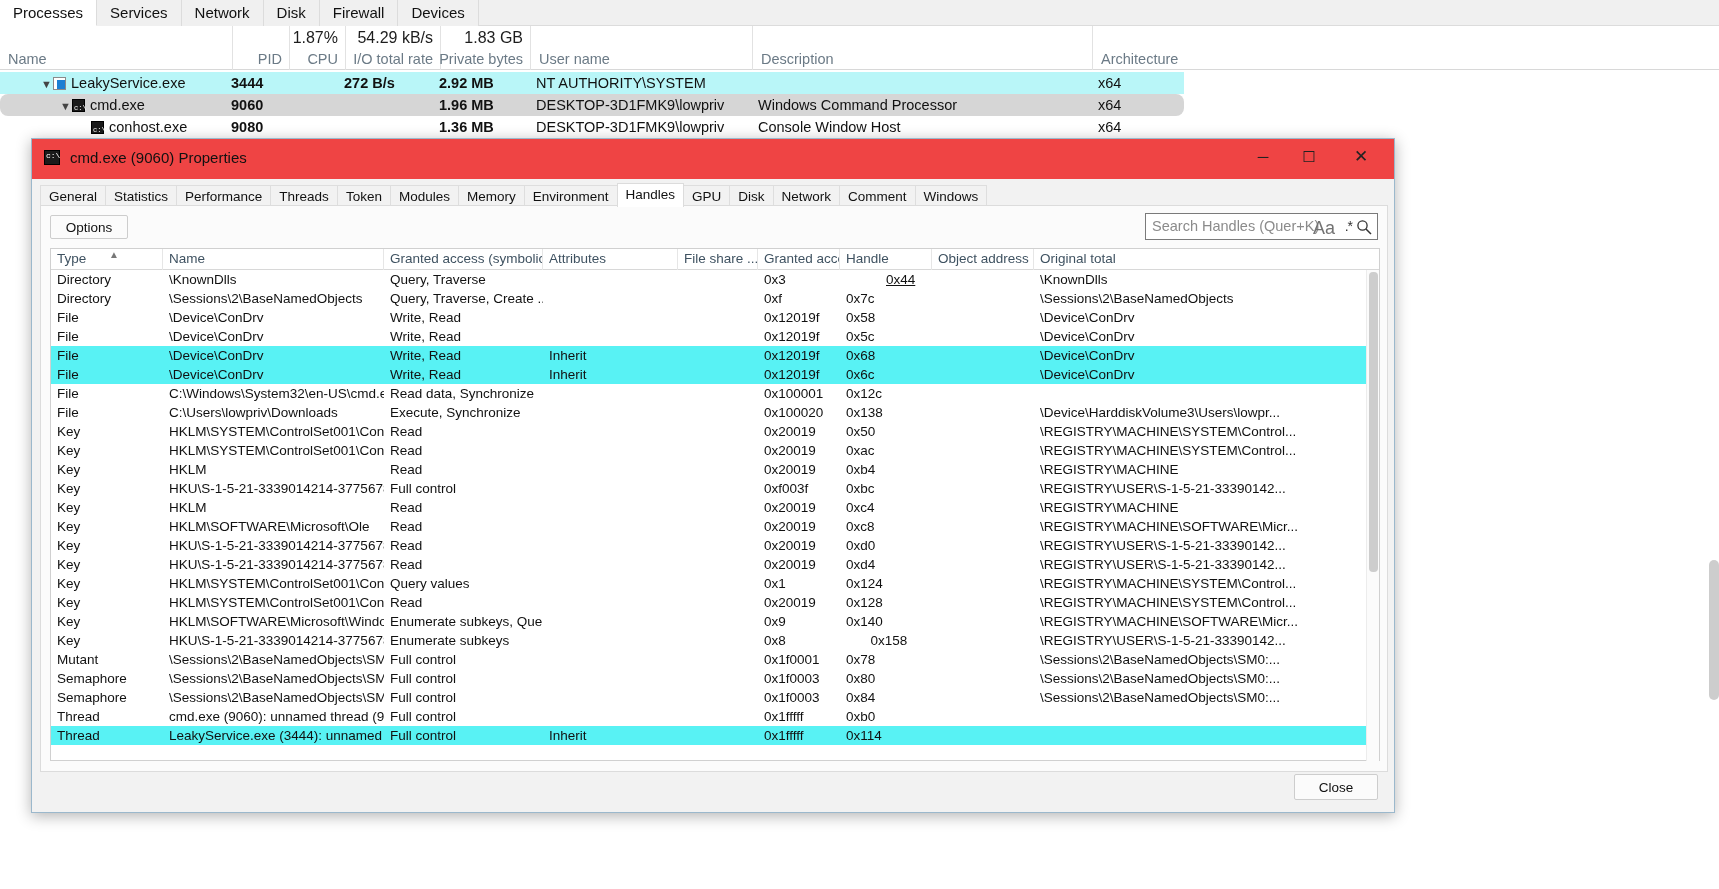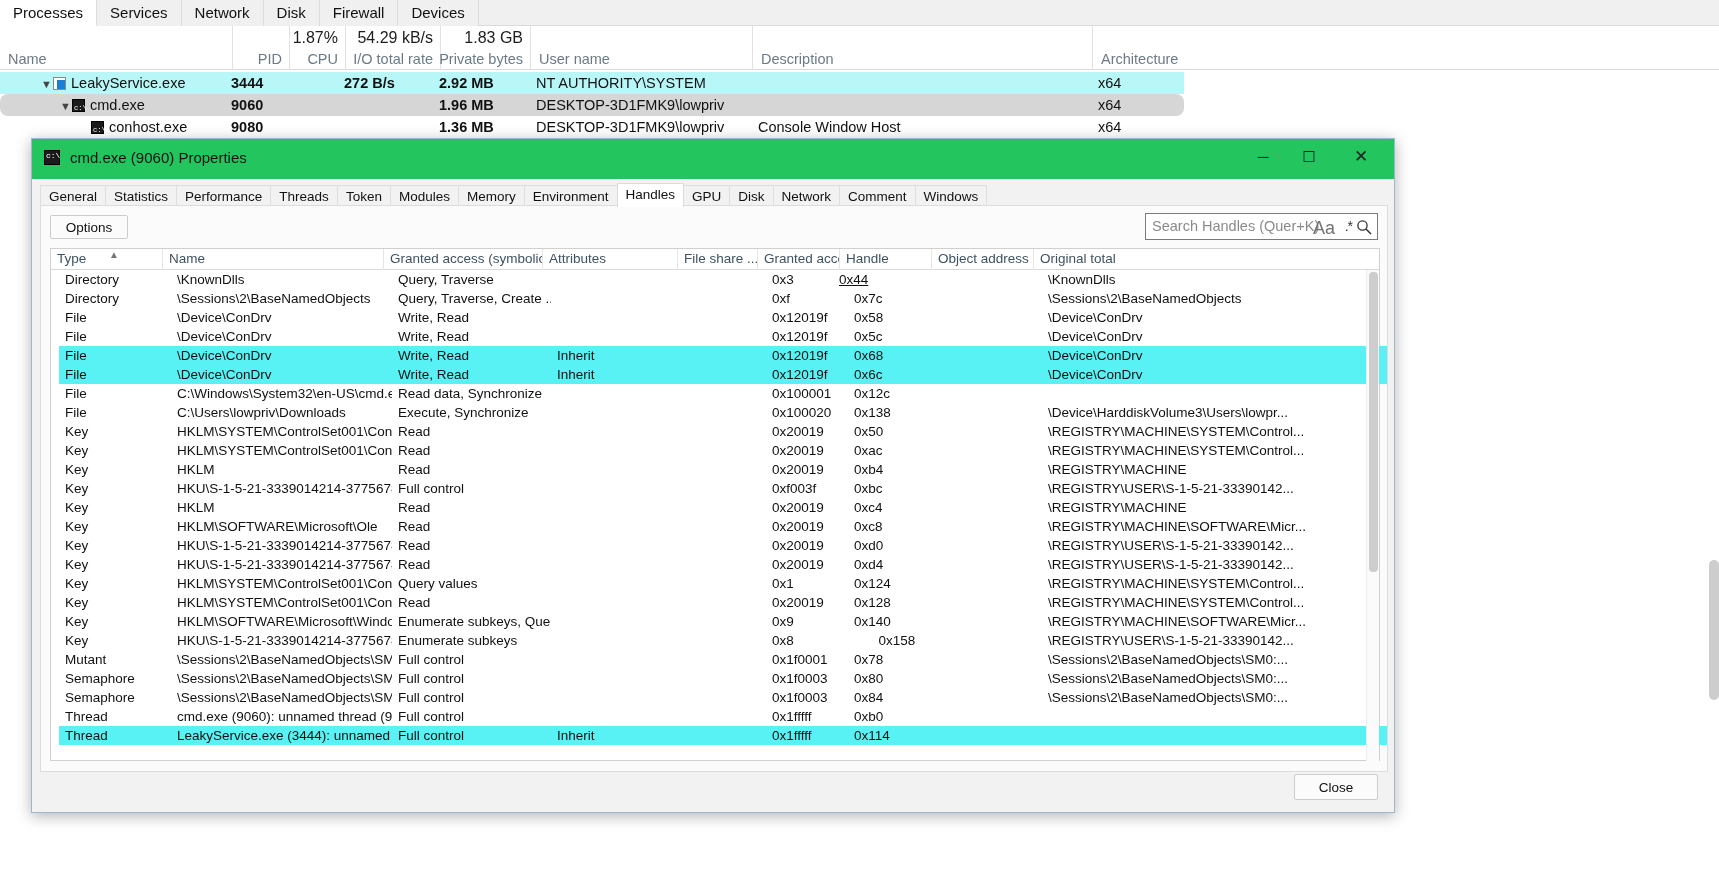--- a/index.html
+++ b/index.html
@@ -76,21 +76,21 @@
   }
 
   
   #dialog {
     position: absolute; left: 31px; top: 138px; width: 1364px; height: 675px;
     background: #f2f2f2; border: 1px solid #9bb8cc;
     box-shadow: 0 3px 14px rgba(0,0,0,0.30);
   }
   #dlg-titlebar {
     position: absolute; left: 0; top: 0; width: 100%; height: 40px;
-    background: #22c55e;
+    background: #ef4444;
   }
   #dlg-title-icon {
     position: absolute; left: 12px; top: 11px; width: 16px; height: 15px;
     background: #1b1b1b; border: 1px solid #000;
   }
   #dlg-title-icon::after {
     content: "c:\\"; position: absolute; left: 1px; top: 0px;
     font-size: 8px; color: #fff; font-family: "Liberation Mono", monospace;
   }
   #dlg-title-text {
@@ -162,21 +162,20 @@
     font-size: 13.5px; color: #3f5261; padding-left: 6px;
     border-right: 1px solid #e6e6e6; white-space: nowrap; overflow: hidden;
   }
   .hcol.nb { border-right: none; }
   .sortmark {
     position: absolute; left: 58px; top: -4px; font-size: 10px; color: #777;
   }
   #hrows {
     position: absolute; left: 0; top: 21px; width: 100%; height: 491px;
     overflow: hidden;
-    margin-left: 8px;
   }
   .hrow {
     position: relative; height: 19px; line-height: 19px; width: 100%;
     font-size: 13.5px; color: #111; white-space: nowrap;
   }
   .hrow.hl { background: #58f2f4; }
   .hcell {
     position: absolute; top: 0; height: 19px; padding-left: 6px;
     overflow: hidden; white-space: nowrap;
   }
@@ -261,20 +260,21 @@
 
   <div class="bgrow sel-gray" style="top:94px;">
     <div class="bgcell" style="left:60px;width:171px;">
       <span class="chev">▼</span><span class="picon cmd"></span><span>cmd.exe</span>
     </div>
     <div class="bgcell r" style="left:231px;width:57px;">9060</div>
     <div class="bgcell r" style="left:288px;width:56px;"></div>
     <div class="bgcell r" style="left:344px;width:95px;"></div>
     <div class="bgcell r" style="left:439px;width:90px;">1.96 MB</div>
     <div class="bgcell" style="left:536px;width:215px;">DESKTOP-3D1FMK9\lowpriv</div>
+    <div class="bgcell" style="left:758px;width:330px;">Windows Command Processor</div>
     <div class="bgcell" style="left:1098px;width:86px;">x64</div>
   </div>
 
   <div class="bgrow" style="top:116px;">
     <div class="bgcell" style="left:79px;width:152px;">
       <span class="chev"></span><span class="picon cmd"></span><span>conhost.exe</span>
     </div>
     <div class="bgcell r" style="left:231px;width:57px;">9080</div>
     <div class="bgcell r" style="left:288px;width:56px;"></div>
     <div class="bgcell r" style="left:344px;width:95px;"></div>
@@ -346,21 +346,21 @@
       </div>
 
       <div id="hrows">
           <div class="hrow">
             <div class="hcell" style="left: 0px; width: 112px;">Directory</div>
             <div class="hcell" style="left: 112px; width: 221px;">\KnownDlls</div>
             <div class="hcell" style="left: 333px; width: 159px;">Query, Traverse</div>
             <div class="hcell" style="left: 492px; width: 135px;"></div>
             <div class="hcell" style="left: 627px; width: 80px;"></div>
             <div class="hcell" style="left: 707px; width: 82px;">0x3</div>
-            <div class="hcell" style="left: 774px; width: 92px; text-decoration: underline;">0x44</div>
+            <div class="hcell" style="left: 829px; width: 92px; text-decoration: underline;">0x44</div>
             <div class="hcell" style="left: 881px; width: 102px;"></div>
             <div class="hcell" style="left: 983px; width: 334px;">\KnownDlls</div>
           </div>
           <div class="hrow">
             <div class="hcell" style="left: 0px; width: 112px;">Directory</div>
             <div class="hcell" style="left: 112px; width: 221px;">\Sessions\2\BaseNamedObjects</div>
             <div class="hcell" style="left: 333px; width: 159px;">Query, Traverse, Create ...</div>
             <div class="hcell" style="left: 492px; width: 135px;"></div>
             <div class="hcell" style="left: 627px; width: 80px;"></div>
             <div class="hcell" style="left: 707px; width: 82px;">0xf</div>

